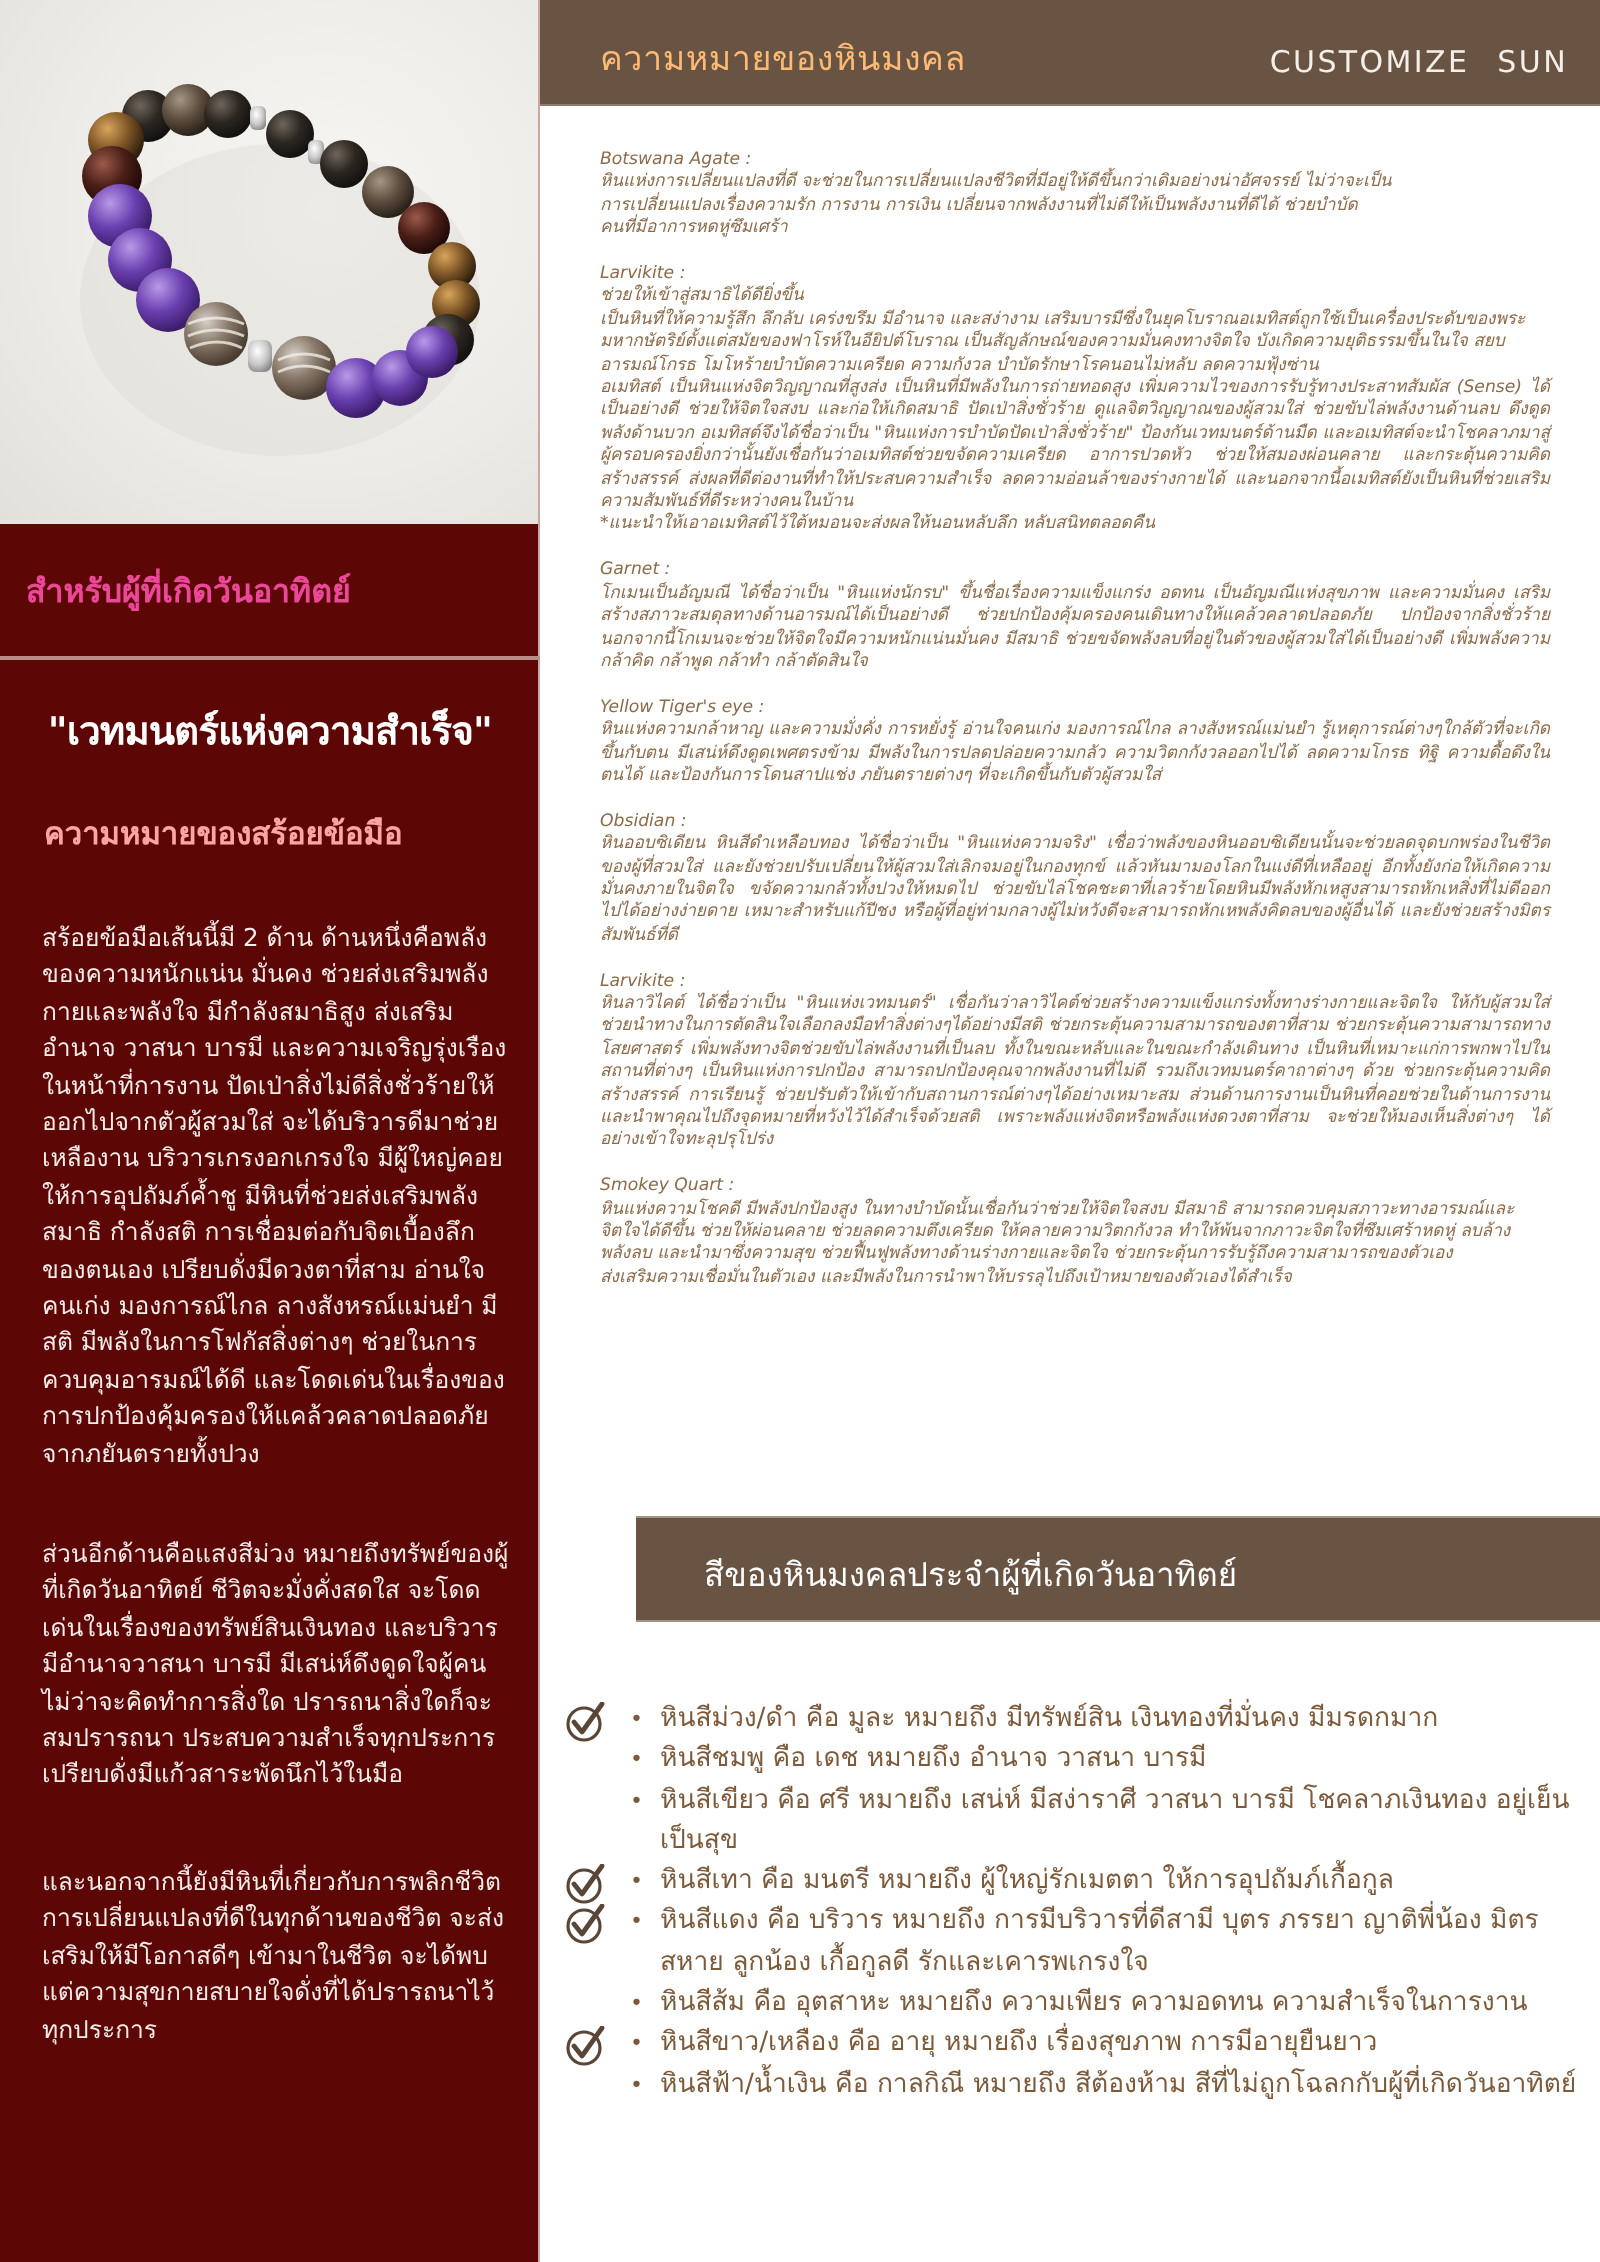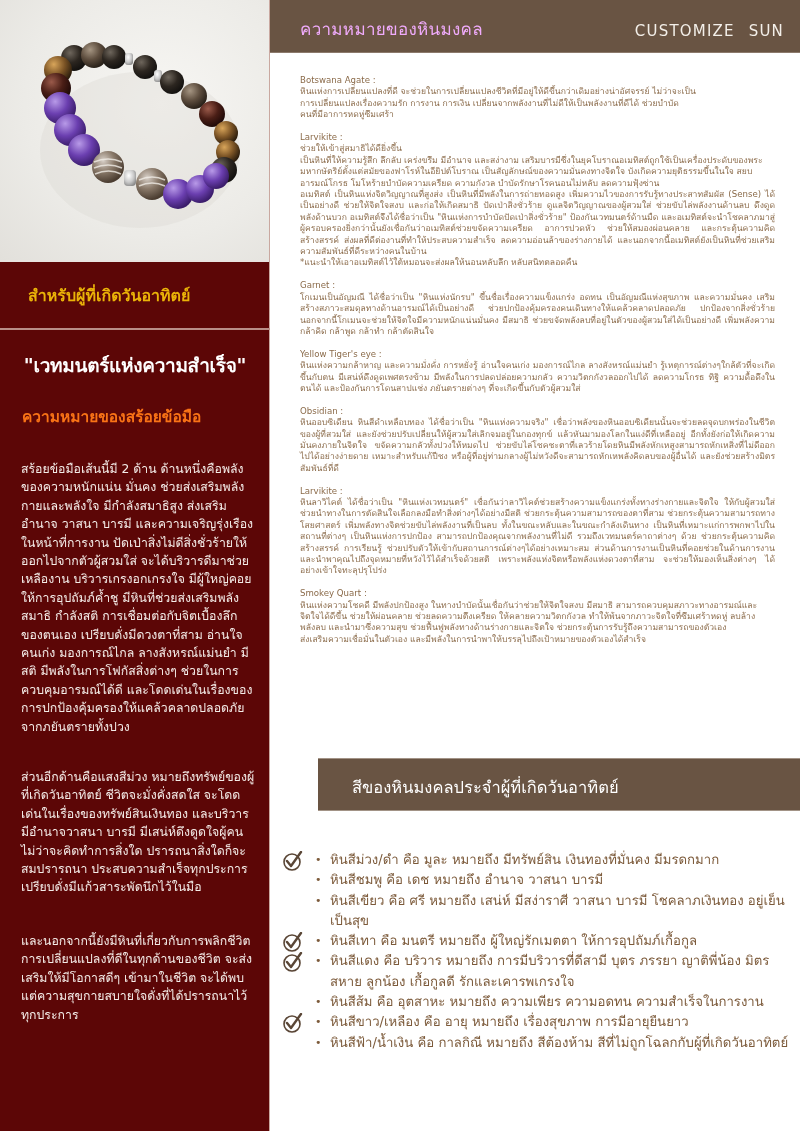--- a/index.html
+++ b/index.html
@@ -3,34 +3,34 @@
 <meta charset="utf-8">
 <style>
   * { box-sizing: border-box; margin: 0; padding: 0; }
   html, body { width: 800px; height: 1131px; background: #ffffff; overflow: hidden; }
   body { position: relative; font-family: "DejaVu Sans", sans-serif; }
 
   
   .left-col { position: absolute; left: 0; top: 0; width: 270px; height: 1131px; background: #5c0606; border-right: 1px solid #c9a8a0; }
   .photo { position: absolute; left: 0; top: 0; width: 269px; height: 262px; background: radial-gradient(ellipse at 60% 40%, #f7f6f3 0%, #ecebe7 60%, #e2e0db 100%); overflow: hidden; border-bottom: 2px solid #e8e2de; }
   .photo svg { position: absolute; left: 0; top: 0; }
-  .for-sunday { position: absolute; left: 0; top: 262px; width: 270px; height: 68px; display: flex; align-items: center; padding-left: 28px; color: #eab308; font-size: 16px; font-weight: bold; border-bottom: 2px solid #b98e88; }
+  .for-sunday { position: absolute; left: 0; top: 262px; width: 270px; height: 68px; display: flex; align-items: center; padding-left: 13px; color: #ec4899; font-size: 16px; font-weight: bold; border-bottom: 2px solid #b98e88; }
   .main-title { position: absolute; left: 0; top: 350px; width: 270px; text-align: center; color: #ffffff; font-size: 19px; font-weight: bold; white-space: nowrap; letter-spacing: -0.3px; }
-  .sub-title { position: absolute; left: 22px; top: 404px; color: #f97316; font-size: 15.5px; font-weight: bold; }
+  .sub-title { position: absolute; left: 22px; top: 404px; color: #fca5a5; font-size: 15.5px; font-weight: bold; }
   .left-para { position: absolute; left: 21px; width: 236px; color: #f4ece8; font-size: 12.3px; line-height: 18.4px; }
   .p1 { top: 460px; }
   .p2 { top: 768px; }
   .p3 { top: 932px; }
 
   
   .header-bar { position: absolute; left: 270px; top: 0; width: 530px; height: 53px; background: #695443; border-bottom: 1px solid #8c7a6c; }
-  .header-title { position: absolute; left: 30px; top: 15px; color: #f0abfc; font-size: 17px; letter-spacing: 0.3px; text-align: right; }
+  .header-title { position: absolute; left: 30px; top: 15px; color: #fdba74; font-size: 17px; letter-spacing: 0.3px; text-align: right; }
   .header-brand { position: absolute; right: 16px; top: 22px; color: #f3efe9; font-size: 15px; font-weight: normal; letter-spacing: 1.2px; word-spacing: 8px; }
 
-  .stones { position: absolute; left: 300px; top: 75px; width: 475px; color: #8b6b4a; font-size: 8.6px; line-height: 11.4px; }
+  .stones { position: absolute; left: 300px; top: 75px; width: 475px; color: #8b6b4a; font-size: 8.6px; line-height: 11.4px; font-style: italic; }
   .stone { margin-bottom: 11.4px; }
   .stone-name { display: block; }
   .stone-desc { display: block; }
   .justify { text-align: justify; }
 
   .section-bar { position: absolute; left: 270px; top: 758px; width: 530px; height: 53px; background: #695443; border-top: 1px solid #a29386; border-bottom: 1px solid #a29386; margin-left: 48px; }
   .section-title { position: absolute; left: 34px; top: 15px; color: #ffffff; font-size: 16.5px; }
 
   .color-list { position: absolute; left: 282px; top: 850px; width: 510px; list-style: none; }
   .color-item { position: relative; padding-left: 48px; color: #7c5a3a; font-size: 13.2px; line-height: 20.3px; }

